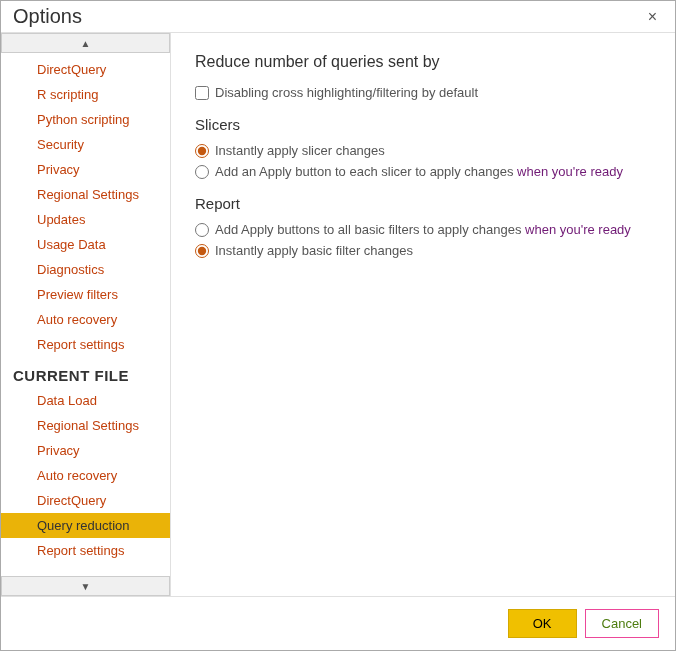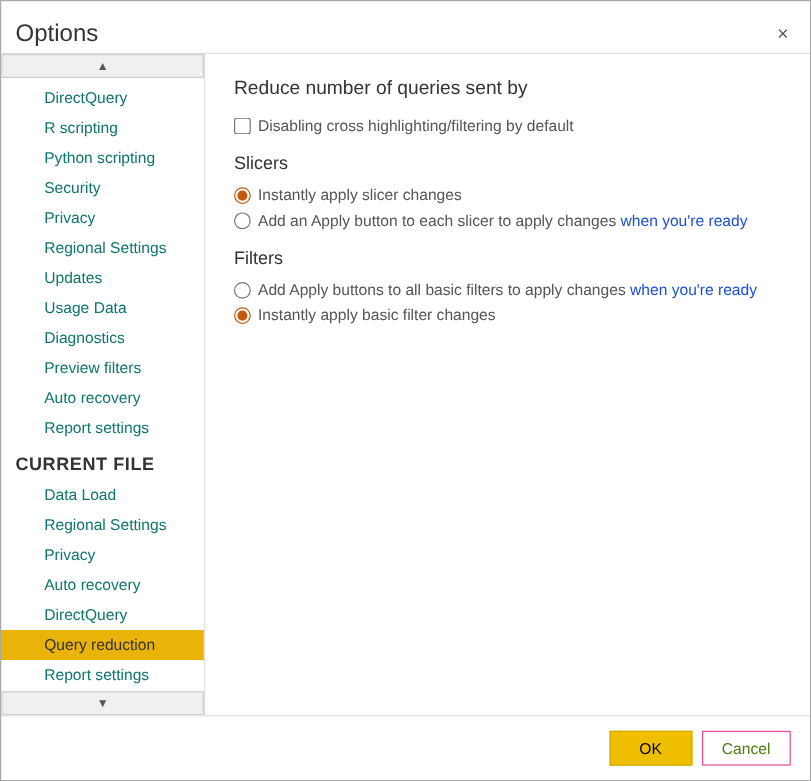--- a/index.html
+++ b/index.html
@@ -19,21 +19,21 @@
       border: 1px solid #aaa;
       box-shadow: 2px 2px 10px rgba(0,0,0,0.3);
       display: flex;
       flex-direction: column;
       position: relative;
     }
     .title-bar {
       display: flex;
       align-items: center;
       justify-content: space-between;
-      padding: 16px 12px 4px 12px;
+      padding: 4px 12px 4px 12px;
     }
     .title-bar h1 {
       font-size: 20px;
       font-weight: 300;
       color: #333;
     }
     .close-btn {
       background: none;
       border: none;
       font-size: 16px;
@@ -73,21 +73,21 @@
       justify-content: center;
       cursor: pointer;
       font-size: 10px;
       color: #555;
       flex-shrink: 0;
     }
     .nav-item {
       display: block;
       padding: 5px 12px 5px 36px;
       cursor: pointer;
-      color: #0f766e;
+      color: #c2410c;
       font-size: 13px;
       white-space: nowrap;
     }
     .nav-item.active {
       background: #eab308;
       color: #333;
     }
     .nav-section-header {
       padding: 10px 12px 4px 12px;
       font-size: 15px;
@@ -140,21 +140,21 @@
       width: 14px;
       height: 14px;
       flex-shrink: 0;
       accent-color: #c45911;
     }
     .radio-row label {
       color: #555;
       font-size: 13px;
     }
     .radio-row label span.link {
-      color: #1d4ed8;
+      color: #701a75;
     }
     .dialog-footer {
       display: flex;
       justify-content: flex-end;
       align-items: flex-start;
       padding: 12px 16px;
       border-top: 1px solid #e0e0e0;
       gap: 8px;
     }
     .btn-ok {
@@ -228,21 +228,21 @@
         <div class="radio-row">
           <input type="radio" name="slicers" id="slicer-instant" checked="" style="">
           <label for="slicer-instant">Instantly apply slicer changes</label>
         </div>
         <div class="radio-row">
           <input type="radio" name="slicers" id="slicer-apply" style="">
           <label for="slicer-apply">Add an Apply button to each slicer to apply changes <span class="link">when you're ready</span></label>
         </div>
       </div>
 
-      <div class="section-heading">Filters</div>
+      <div class="section-heading">Report</div>
       <div class="radio-group">
         <div class="radio-row">
           <input type="radio" name="filters" id="filter-apply-all" style="">
           <label for="filter-apply-all">Add Apply buttons to all basic filters to apply changes <span class="link">when you're ready</span></label>
         </div>
         <div class="radio-row">
           <input type="radio" name="filters" id="filter-instant" checked="" style="">
           <label for="filter-instant">Instantly apply basic filter changes</label>
         </div>
       </div>

